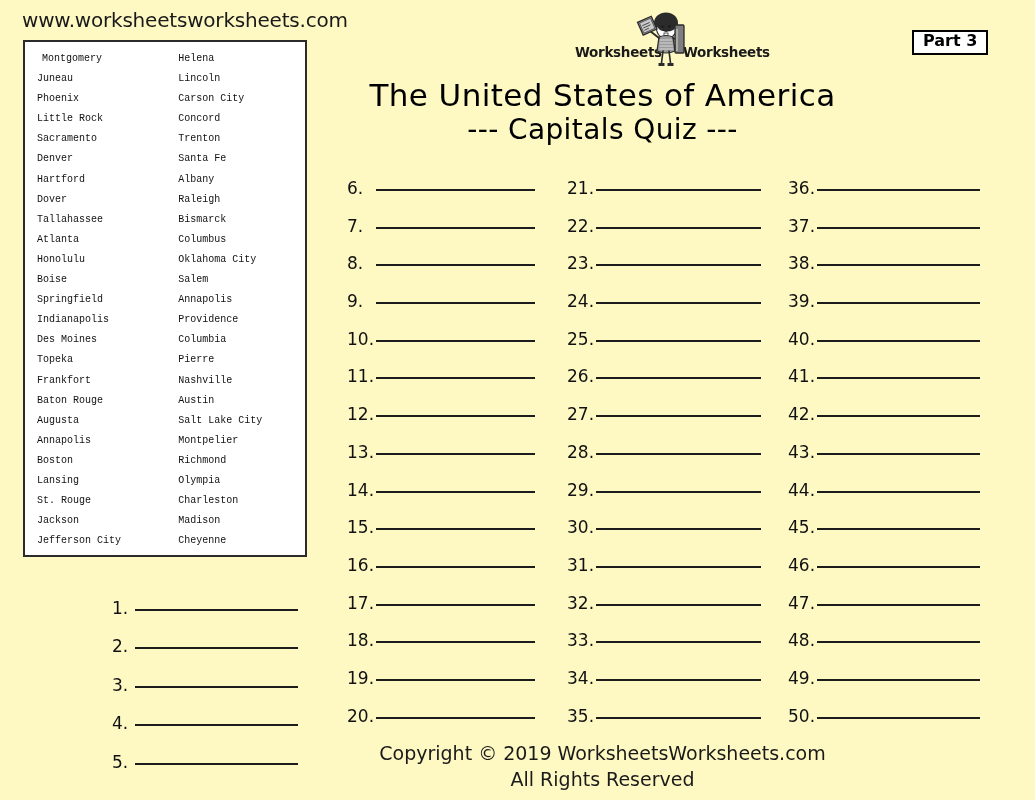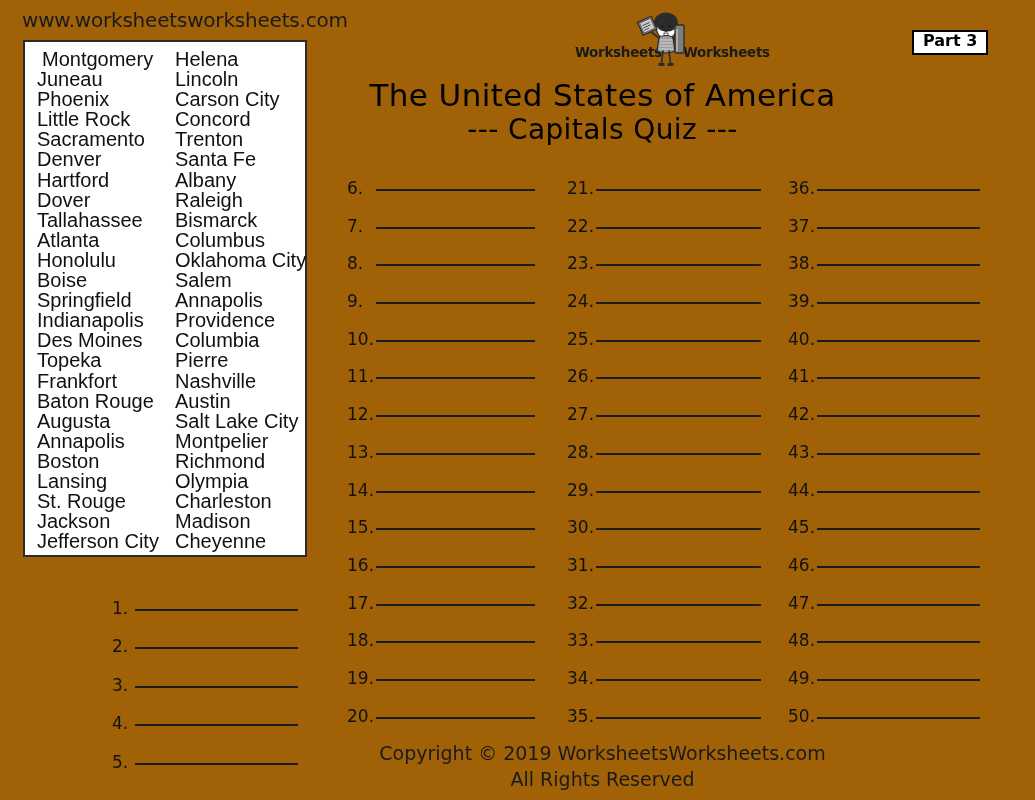--- a/index.html
+++ b/index.html
@@ -10,21 +10,21 @@
   }
   body {
     font-family: "DejaVu Sans", sans-serif;
     color: #000000;
   }
   #page {
     position: relative;
     width: 1035px;
     height: 800px;
     overflow: hidden;
-    background: #a16207;
+    background: #fef9c3;
   }
 
   
   #site-url {
     position: absolute;
     left: 22px;
     top: 8px;
     font-family: "DejaVu Sans", sans-serif;
     font-size: 20px;
     letter-spacing: -0.2px;
@@ -109,22 +109,22 @@
     display: flex;
   }
   #word-bank .bank-col {
     list-style: none;
     margin: 0;
     padding: 0;
   }
   #word-bank .bank-col.c1 { width: 145px; padding-left: 12px; }
   #word-bank .bank-col.c2 { width: 130px; padding-left: 0px; }
   #word-bank .bank-col li {
-    font-family: Liberation Sans, sans-serif;
-    font-size: 20px;
+    font-family: Liberation Mono, monospace;
+    font-size: 10px;
     line-height: 20.1px;
     color: #111;
     white-space: nowrap;
   }
   #word-bank .bank-col.c1 li:first-child { padding-left: 5px; }
 
   
   .answer-col {
     position: absolute;
     list-style: none;

